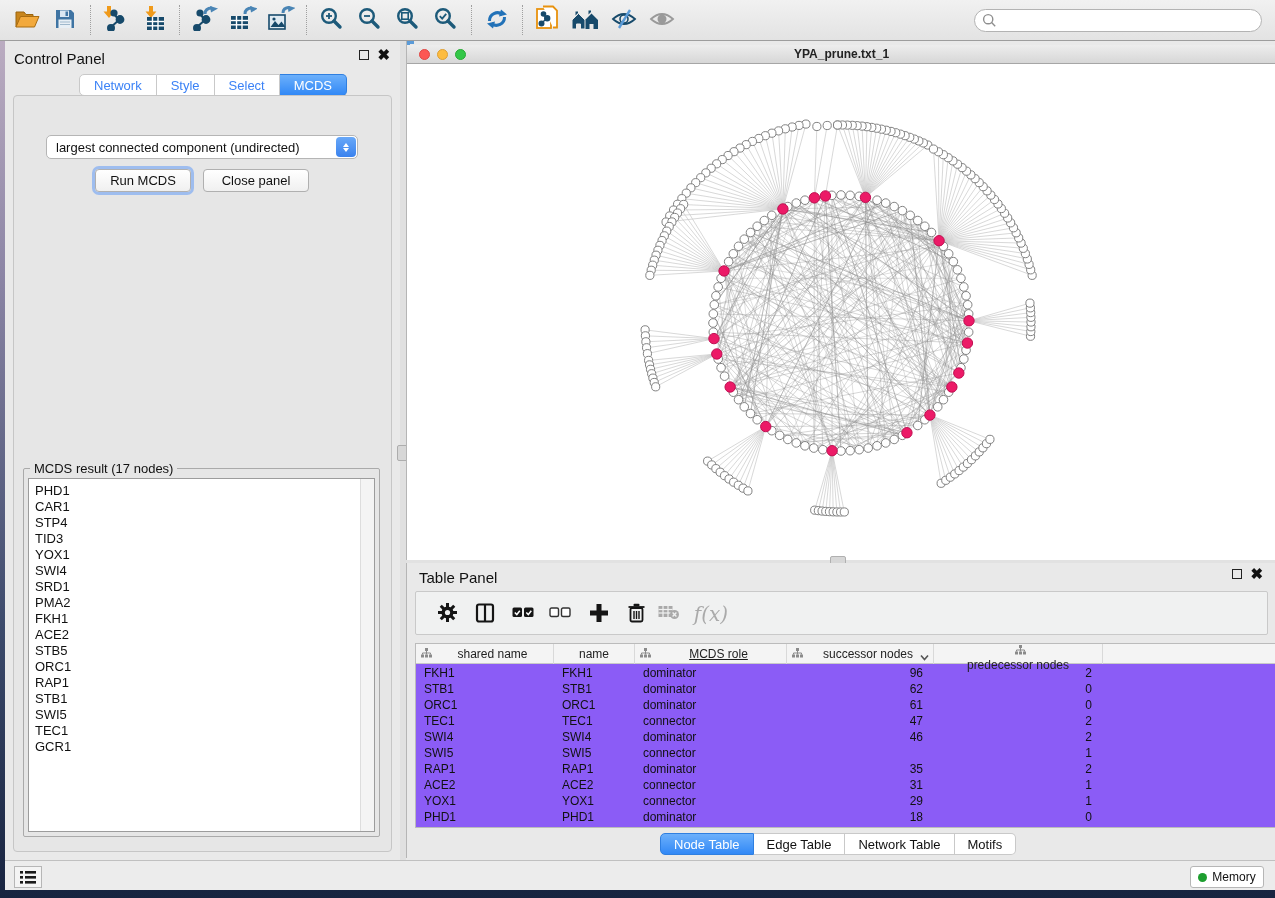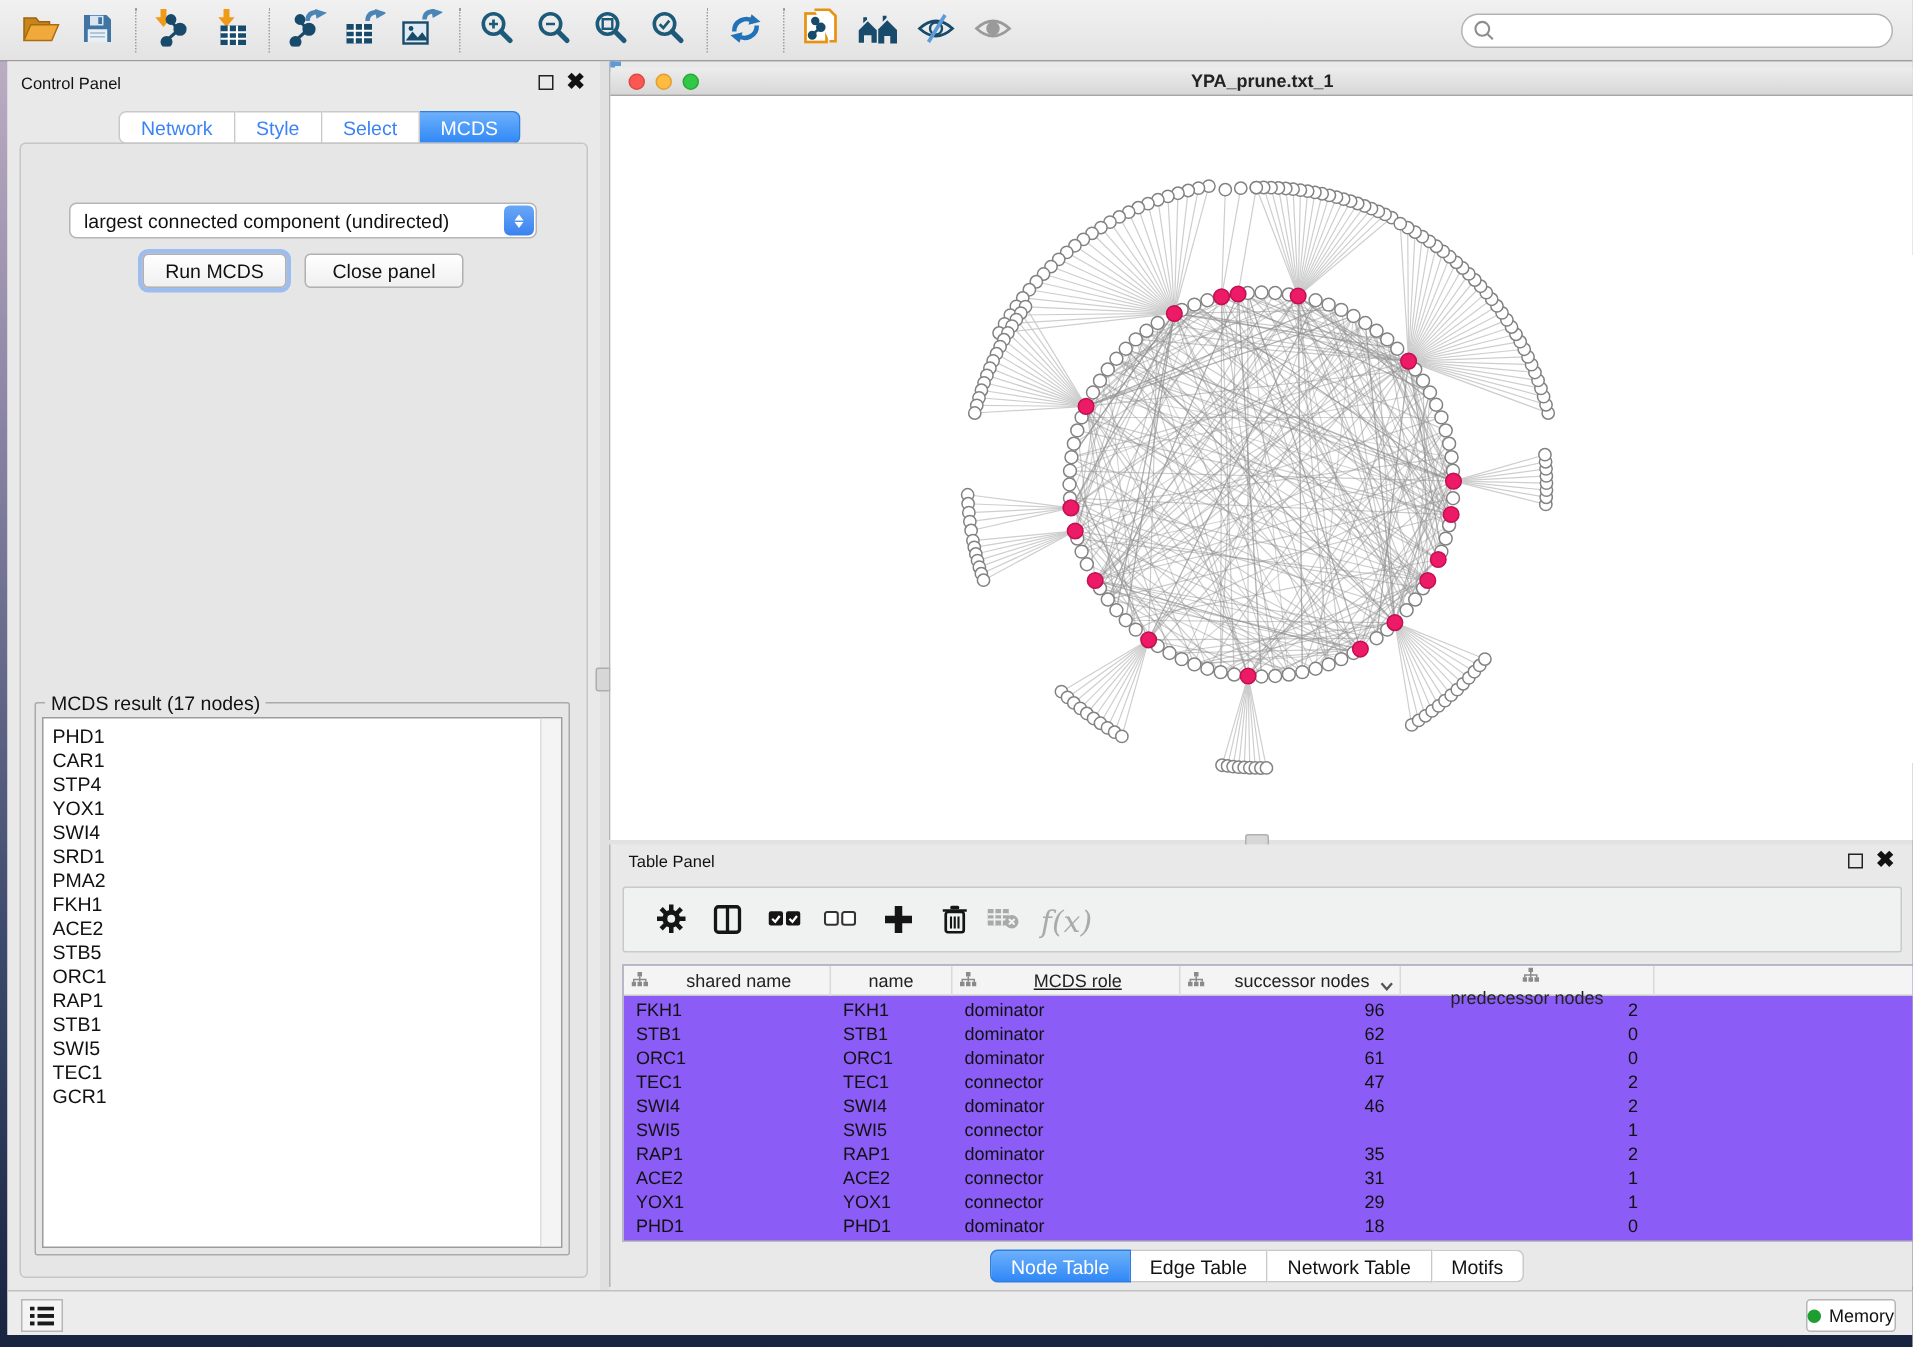--- a/index.html
+++ b/index.html
@@ -27,21 +27,21 @@
     background:#fff; padding:0 8px 0 26px; font-size:12px; outline:none;
     font-family:"Liberation Sans",sans-serif;
   }
   #search-icon { position:absolute; left:8px; top:4px; color:#8e8e8e; }
 
   
   #app-bg { left:5px; top:41px; width:1270px; height:849px; background:#e9e9e9; }
 
   
   #control-panel { left:5px; top:41px; width:395px; height:819px; background:#e9e9e9; }
-  .panel-title { font-size:11px; color:#111; }
+  .panel-title { font-size:15px; color:#111; }
   .panel-icons { position:absolute; display:flex; gap:8px; align-items:center; }
   .float-ic { width:10px; height:10px; border:1.6px solid #222; display:inline-block; }
   .close-ic { font-size:15px; font-weight:bold; color:#111; line-height:10px; }
 
   #cp-tabs { left:74px; top:33px; display:flex; }
   .seg-tab {
     height:22px; padding:0 14px; background:#fff; border:1px solid #c9c9c9; border-left:none;
     display:flex; align-items:center; justify-content:center; font-size:13px; color:#3b82f6;
   }
   .seg-tab:first-child { border-left:1px solid #c9c9c9; border-radius:5px 0 0 5px; }
@@ -123,21 +123,21 @@
   .tp-tab { height:22px; padding:0 13px; background:#fff; border:1px solid #c9c9c9; border-left:none;
     display:flex; align-items:center; font-size:13px; color:#111; }
   .tp-tab:first-child { border-left:1px solid #c9c9c9; border-radius:5px 0 0 5px; }
   .tp-tab:last-child { border-radius:0 5px 5px 0; }
   .tp-tab.active { background:linear-gradient(180deg,#6cb0fb,#3188f6); color:#fff; border-color:#2f7fe0; }
 
   
   #status-bar { left:5px; top:860px; width:1270px; height:30px; background:#ececec; border-top:1px solid #c0c0c0; }
   #status-list-btn { position:absolute; left:9px; top:5px; width:28px; height:22px; background:#f4f4f4;
     border:1px solid #b6b6b6; display:flex; align-items:center; justify-content:center; }
-  #memory-btn { position:absolute; right:11px; top:5px; width:60px; height:22px; background:#fff;
+  #memory-btn { position:absolute; right:11px; top:5px; width:74px; height:22px; background:#fff;
     border:1px solid #b6b6b6; border-radius:3px; display:flex; align-items:center; justify-content:center; gap:5px; font-size:12px; color:#111; }
   #memory-dot { width:9px; height:9px; border-radius:50%; background:#1d9e2f; }
 </style>
 </head>
 <body>
 
 <div id="toolbar" class="abs">
     <div class="tb-btn">
       <span><svg width="27" height="22" viewBox="0 0 27 22">
           <path d="M2 19 V4 h8 l2 2.5 h7 v3" fill="#c8851c" stroke="#9a640e"></path>
@@ -326,20 +326,21 @@
     </div>
     <div id="run-btn" class="cp-btn">Run MCDS</div>
     <div id="closepanel-btn" class="cp-btn">Close panel</div>
     <div id="result-group" class="abs">
       <span id="result-legend">MCDS result (17 nodes)</span>
       <div id="result-list">
         <div id="result-items">
             <div class="result-item">PHD1</div>
             <div class="result-item">CAR1</div>
             <div class="result-item">STP4</div>
+            <div class="result-item">TID3</div>
             <div class="result-item">YOX1</div>
             <div class="result-item">SWI4</div>
             <div class="result-item">SRD1</div>
             <div class="result-item">PMA2</div>
             <div class="result-item">FKH1</div>
             <div class="result-item">ACE2</div>
             <div class="result-item">STB5</div>
             <div class="result-item">ORC1</div>
             <div class="result-item">RAP1</div>
             <div class="result-item">STB1</div>

